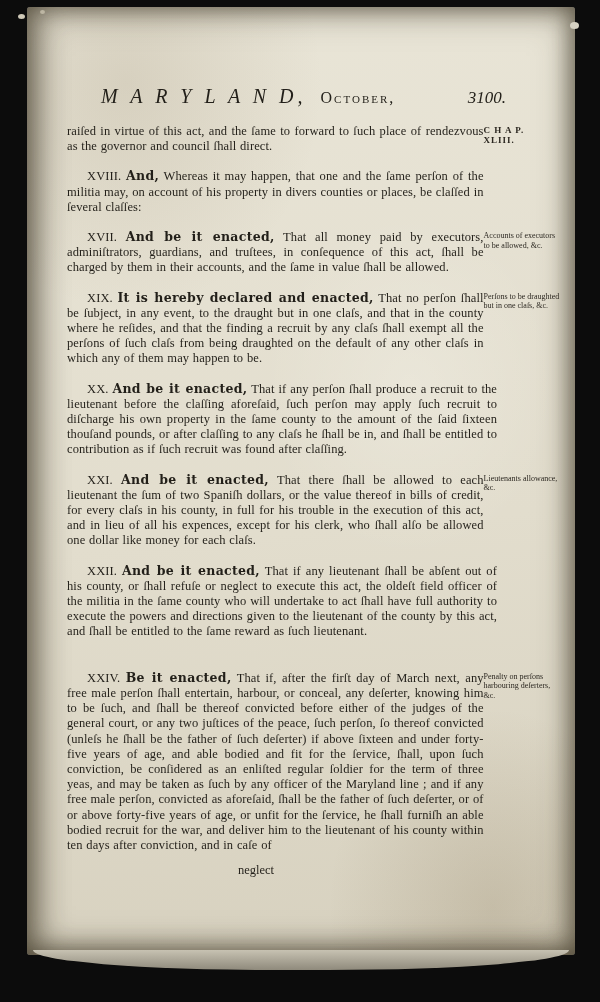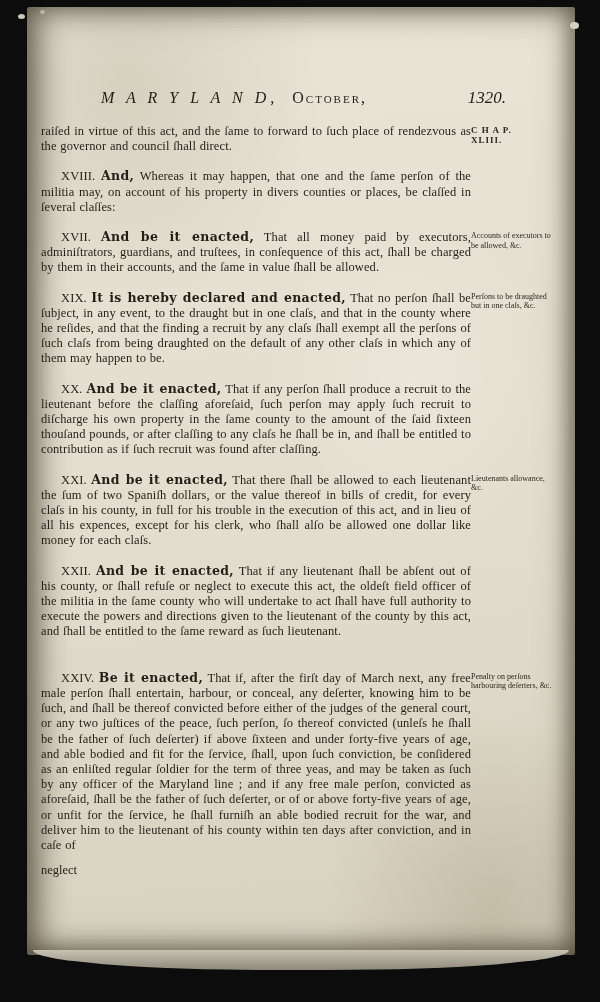--- a/index.html
+++ b/index.html
@@ -28,52 +28,52 @@
   }
   .speck{position:absolute;border-radius:50%;}
   #sp1{left:18px;top:14px;width:7px;height:5px;background:#cfc9b8;}
   #sp2{left:40px;top:10px;width:5px;height:4px;background:#bdb6a3;}
   #sp3{left:570px;top:22px;width:9px;height:7px;background:#d6d1c2;}
   .content{position:absolute;left:41px;top:48px;width:522px;color:#221f19;}
   .header{
     display:flex;align-items:baseline;box-sizing:border-box;
     width:505px;padding-left:60px;margin:0 0 16px 0;
   }
-  .header .title{font-style:italic;font-size:16px;letter-spacing:4px;white-space:nowrap;}
+  .header .title{font-style:italic;font-size:20px;letter-spacing:4px;white-space:nowrap;}
   .header .month{margin-left:14px;font-variant:small-caps;letter-spacing:2px;font-size:16px;white-space:nowrap;margin-top:41px;}
   .header .year{margin-left:auto;margin-right:40px;font-style:italic;font-size:17px;white-space:nowrap;}
   .row{display:flex;align-items:flex-start;width:522px;margin-bottom:14px;}
   .main{
     width:430px;font-size:12.5px;line-height:15.2px;text-align:justify;
-    letter-spacing:.1px;word-spacing:.5px;color:#221f19;
+    letter-spacing:.1px;word-spacing:.5px;color:#221f19;margin-left:26px;
   }
   .main.indented{text-indent:20px;}
   .lead{font-weight:bold;font-family:"DejaVu Serif",serif;letter-spacing:.3px;}
   .note{
     width:82px;margin-left:0;padding-top:2px;
     font-size:8px;line-height:9.6px;color:#2b2720;white-space:pre-line;
   }
   .note.chap{font-size:9px;letter-spacing:1px;font-weight:bold;}
-  .catchrow{width:430px;text-align:left;font-size:12.5px;padding-right:2px;margin-top:-4px;color:#221f19;}
+  .catchrow{width:430px;text-align:center;font-size:12.5px;padding-right:2px;margin-top:-4px;color:#221f19;}
 </style>
 </head>
 <body>
 
 <div class="paper"></div>
 <div class="page-edge"></div>
 <div class="speck" id="sp1"></div>
 <div class="speck" id="sp2"></div>
 <div class="speck" id="sp3"></div>
 
 <div class="content">
 
   <div class="header">
     <span class="title">M A R Y L A N D,</span>
     <span class="month">October,</span>
-    <span class="year">1320.</span>
+    <span class="year">3100.</span>
   </div>
 
   <div class="row">
     <div class="main"><span>raiſed in virtue of this act, and the ſame to forward to ſuch place of rendezvous as the governor and council ſhall direct.</span></div>
     <div class="note chap">C H A P.
 XLIII.</div>
   </div>
 
   <div class="row">
     <div class="main indented"><span class="num">XVIII.</span> <span class="lead">And,</span> <span>Whereas it may happen, that one and the ſame perſon of the militia may, on account of his property in divers counties or places, be claſſed in ſeveral claſſes:</span></div>

